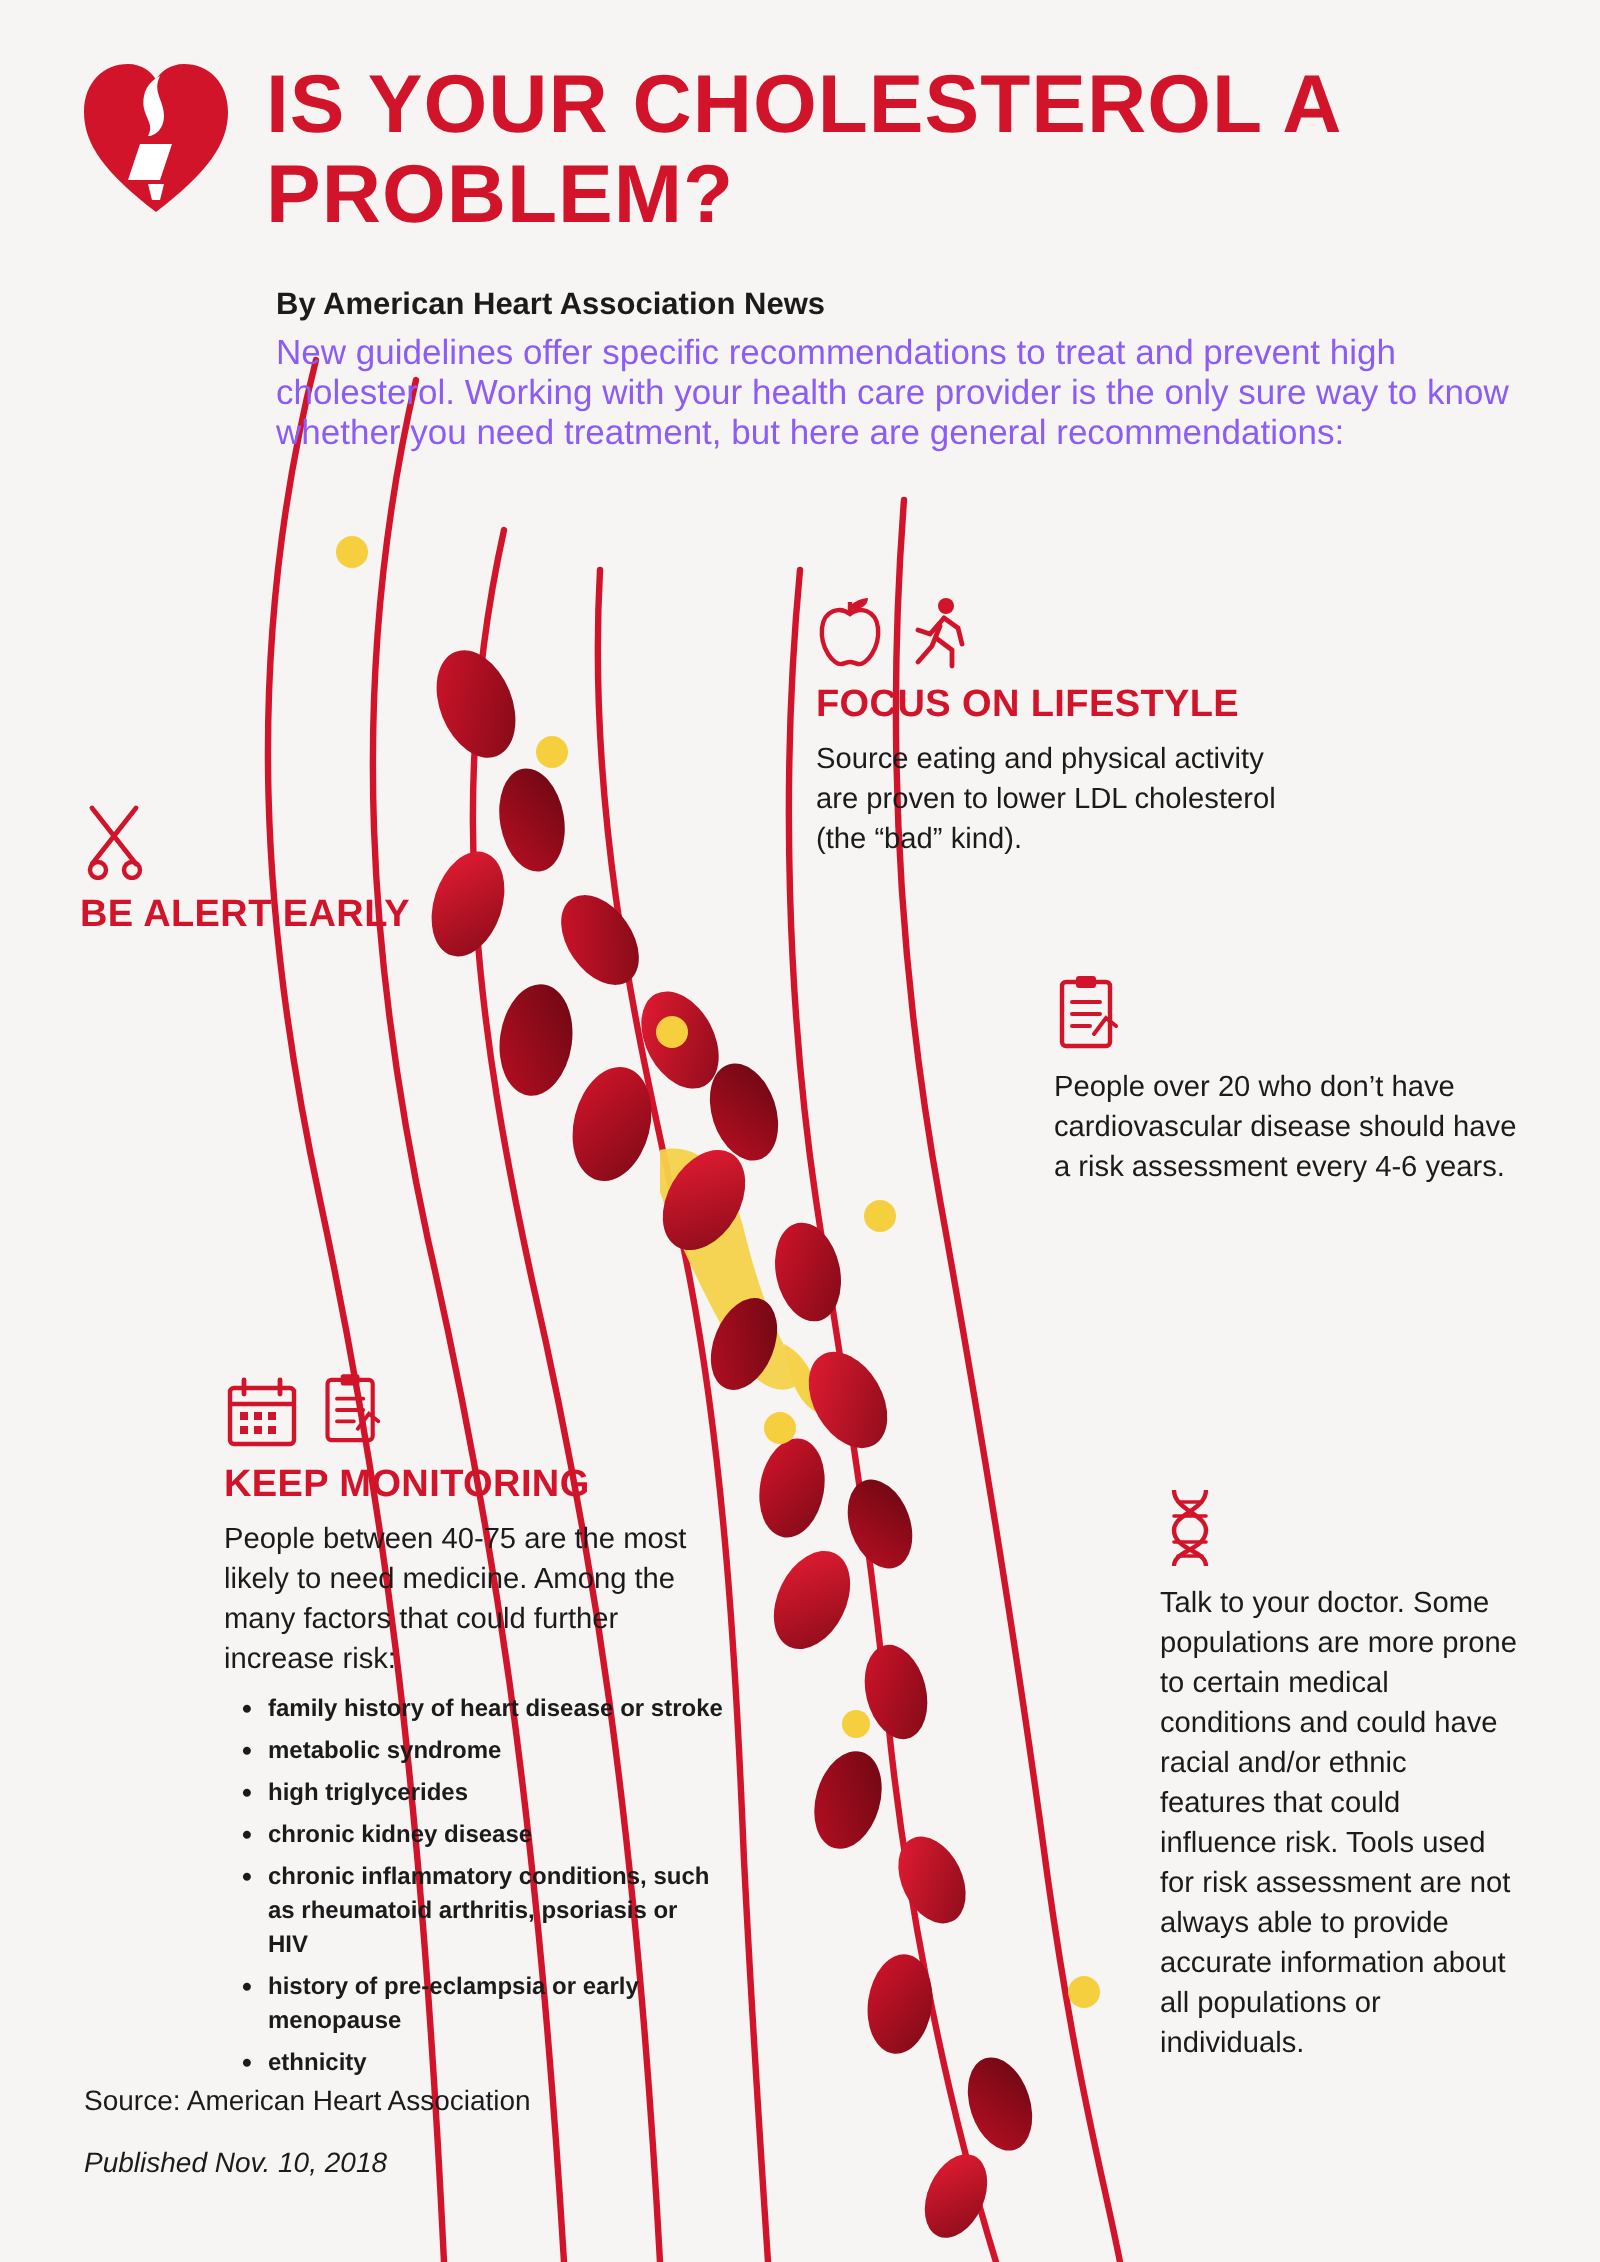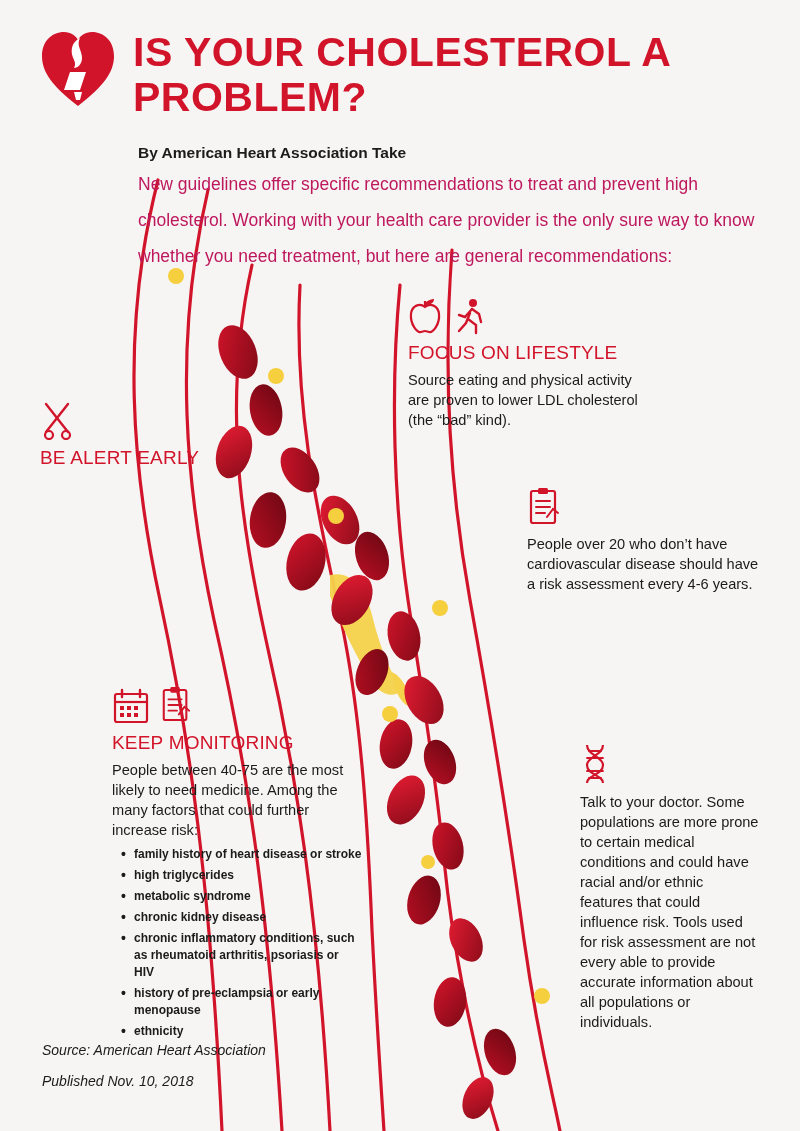--- a/index.html
+++ b/index.html
@@ -23,31 +23,31 @@
     font-size:41px;line-height:45px;font-weight:bold;
     letter-spacing:.5px;
     color:#d2142a;
   }
   .byline{
     position:absolute;left:138px;top:144px;width:630px;
     font-size:15.5px;font-weight:bold;color:#1b1b1b;
   }
   .intro{
     position:absolute;left:138px;top:166px;width:628px;
-    font-size:17.5px;line-height:36px;color:#be185d;
+    font-size:17.5px;line-height:20px;color:#8b5cf6;
   }
 
   
   .block{position:absolute;}
   .block h2{
     margin:0 0 7px 0;
     color:#d2142a;
     font-size:19px;
     line-height:21px;
-    font-weight:normal;
+    font-weight:bold;
     letter-spacing:.2px;
   }
   .block p{
     margin:0;
     font-size:14.6px;
     line-height:20px;
     color:#1b1b1b;
   }
   .icons{display:flex;gap:10px;align-items:flex-end;margin-bottom:7px;height:40px;}
 
@@ -67,21 +67,21 @@
   ul.bullets li:before{
     content:"\2022";
     position:absolute;left:-13px;top:0;
     color:#1b1b1b;
     font-size:14px;
   }
 
   
   .source{
     position:absolute;left:42px;top:1042px;
-    font-size:14px;font-style:italic;color:#1b1b1b;
+    font-size:14px;color:#1b1b1b;
   }
   .published{
     position:absolute;left:42px;top:1073px;
     font-size:14px;font-style:italic;color:#1b1b1b;
   }
 
   
   #lifestyle{left:408px;top:295px;width:235px;}
   #bealert{left:40px;top:400px;width:190px;}
   #monitor{left:527px;top:487px;width:240px;}
@@ -164,21 +164,21 @@
   </svg>
 
   <svg class="logo" viewBox="0 0 76 80">
     <path d="M38 78 C12 58 2 44 2 28 C2 13 12 4 24 4 C31 4 36 8 38 12 C40 8 45 4 52 4 C64 4 74 13 74 28 C74 44 64 58 38 78 Z" fill="#d2142a"></path>
     <path d="M40 10 C36 18 42 22 42 30 C42 36 38 40 34 40 C38 33 30 30 32 20 C33 14 38 11 40 10 Z" fill="#ffffff"></path>
     <path d="M30 44 L46 44 L40 62 L24 62 Z" fill="#ffffff"></path>
     <path d="M34 64 L42 64 L40 72 L36 72 Z" fill="#ffffff"></path>
   </svg>
 
   <div class="title">IS YOUR CHOLESTEROL A PROBLEM?</div>
-  <div class="byline">By American Heart Association Take</div>
+  <div class="byline">By American Heart Association News</div>
   <div class="intro">New guidelines offer specific recommendations to treat and prevent high cholesterol. Working with your health care provider is the only sure way to know whether you need treatment, but here are general recommendations:</div>
 
   <div class="block" id="lifestyle">
     <div class="icons">
       <svg width="34" height="38" viewBox="0 0 34 38">
         <path d="M17 10 C12 6 4 8 3 17 C2 27 9 36 13 35 C15 34.5 15.5 34 17 34 C18.5 34 19 34.5 21 35 C25 36 32 27 31 17 C30 8 22 6 17 10 Z" fill="none" stroke="#d2142a" stroke-width="2.2"></path>
         <path d="M17 10 L17 4" stroke="#d2142a" stroke-width="2.2" fill="none"></path>
         <path d="M17 6 C21 2 26 2 26 2 C26 6 22 8 17 8 Z" fill="#d2142a"></path>
       </svg>
       <svg width="34" height="38" viewBox="0 0 34 38">
@@ -236,36 +236,36 @@
         <rect x="4" y="4" width="24" height="32" rx="2" fill="none" stroke="#d2142a" stroke-width="2.2"></rect>
         <rect x="11" y="1" width="10" height="6" rx="1.5" fill="#d2142a"></rect>
         <path d="M9 14 h14 M9 20 h14 M9 26 h9" stroke="#d2142a" stroke-width="2" fill="none" stroke-linecap="round"></path>
         <path d="M20 30 L26 22 L31 26" stroke="#d2142a" stroke-width="2" fill="none" stroke-linecap="round"></path>
       </svg>
     </div>
     <h2>KEEP MONITORING</h2>
     <p>People between 40-75 are the most likely to need medicine. Among the many factors that could further increase risk:</p>
     <ul class="bullets">
       <li>family history of heart disease or stroke</li>
+      <li>metabolic syndrome</li>
       <li>high triglycerides</li>
-      <li>metabolic syndrome</li>
       <li>chronic kidney disease</li>
       <li>chronic inflammatory conditions, such as rheumatoid arthritis, psoriasis or HIV</li>
       <li>history of pre-eclampsia or early menopause</li>
       <li>ethnicity</li>
     </ul>
   </div>
 
   <div class="block" id="genetics">
     <div class="icons">
       <svg width="30" height="42" viewBox="0 0 30 42">
         <path d="M7 2 C7 12 23 14 23 22 C23 32 7 32 7 40" fill="none" stroke="#d2142a" stroke-width="2.2"></path>
         <path d="M23 2 C23 12 7 14 7 22 C7 32 23 32 23 40" fill="none" stroke="#d2142a" stroke-width="2.2"></path>
         <path d="M9 8 h12 M7 15 h16 M7 28 h16 M9 35 h12" stroke="#d2142a" stroke-width="1.8" stroke-linecap="round"></path>
       </svg>
     </div>
-    <p>Talk to your doctor. Some populations are more prone to certain medical conditions and could have racial and/or ethnic features that could influence risk. Tools used for risk assessment are not every able to provide accurate information about all populations or individuals.</p>
+    <p>Talk to your doctor. Some populations are more prone to certain medical conditions and could have racial and/or ethnic features that could influence risk. Tools used for risk assessment are not always able to provide accurate information about all populations or individuals.</p>
   </div>
 
   <div class="source">Source: American Heart Association</div>
   <div class="published">Published Nov. 10, 2018</div>
 
 </div>
 
 </body></html>

